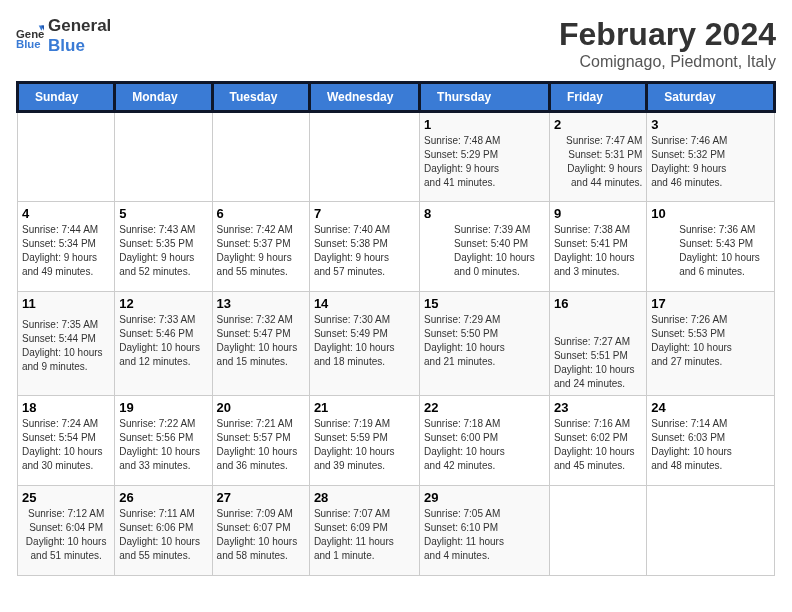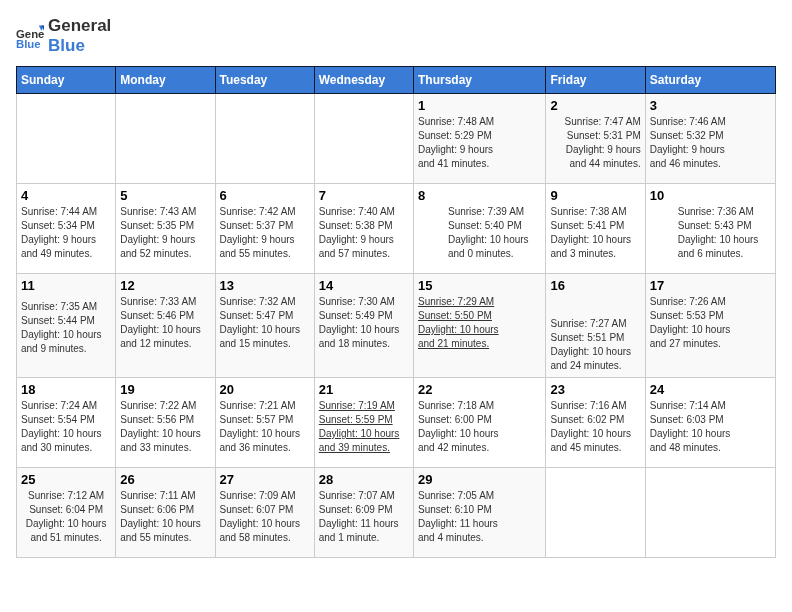--- a/index.html
+++ b/index.html
@@ -38,25 +38,25 @@
       color: #555;
     }
     table {
       width: 100%;
       border-collapse: collapse;
       font-size: 11px;
     }
     thead tr th {
       background-color: #3a7bd5;
       color: #fff;
-      padding: 6px 4px;
+      padding: 6px 16px;
       text-align: left;
       font-weight: bold;
       font-size: 12px;
-      border: 1px solid #0f172a;
+      border: 3px solid #0f172a;
     }
     tbody tr td {
       border: 1px solid #ccc;
       vertical-align: top;
       padding: 4px;
       min-height: 80px;
       height: 90px;
     }
     tbody tr:nth-child(odd) td {
       background-color: #f9f9f9;
@@ -88,20 +88,24 @@
       <text x="0" y="18" font-size="13" font-weight="bold" fill="#333">General</text>
       <text x="0" y="30" font-size="13" font-weight="bold" fill="#3a7bd5">Blue</text>
       <polygon points="26,4 32,4 29,10" fill="#3a7bd5"></polygon>
       <polygon points="29,4 32,4 32,10" fill="#2255aa"></polygon>
     </svg>
     <div>
       <span style="font-size:17px;font-weight:bold;color:#333;">General</span><br>
       <span style="font-size:17px;font-weight:bold;color:#3a7bd5;">Blue</span>
     </div>
   </div>
+  <div class="title-area">
+    <div class="main-title">February 2024</div>
+    <div class="subtitle">Comignago, Piedmont, Italy</div>
+  </div>
 </div>
 
 <table>
   <thead>
     <tr>
     <th>Sunday</th>
         <th>Monday</th>
         <th>Tuesday</th>
         <th>Wednesday</th>
         <th>Thursday</th>
@@ -212,21 +216,21 @@
         </td>
         <td>
           <span class="day-number">14</span>
           <div class="day-info" style="white-space: pre-line;">Sunrise: 7:30 AM
 Sunset: 5:49 PM
 Daylight: 10 hours
 and 18 minutes.</div>
         </td>
         <td>
           <span class="day-number">15</span>
-          <div class="day-info" style="white-space: pre-line; text-decoration: underline;">Sunrise: 7:29 AM
+          <div class="day-info" style="white-space: pre-line;">Sunrise: 7:29 AM
 Sunset: 5:50 PM
 Daylight: 10 hours
 and 21 minutes.</div>
         </td>
         <td>
           <span class="day-number">16</span>
           <div class="day-info" style="white-space: pre-line; margin-top: 24px;">Sunrise: 7:27 AM
 Sunset: 5:51 PM
 Daylight: 10 hours
 and 24 minutes.</div>
@@ -256,21 +260,21 @@
         </td>
         <td>
           <span class="day-number">20</span>
           <div class="day-info" style="white-space: pre-line;">Sunrise: 7:21 AM
 Sunset: 5:57 PM
 Daylight: 10 hours
 and 36 minutes.</div>
         </td>
         <td>
           <span class="day-number">21</span>
-          <div class="day-info" style="white-space: pre-line; text-decoration: underline;">Sunrise: 7:19 AM
+          <div class="day-info" style="white-space: pre-line;">Sunrise: 7:19 AM
 Sunset: 5:59 PM
 Daylight: 10 hours
 and 39 minutes.</div>
         </td>
         <td>
           <span class="day-number">22</span>
           <div class="day-info" style="white-space: pre-line;">Sunrise: 7:18 AM
 Sunset: 6:00 PM
 Daylight: 10 hours
 and 42 minutes.</div>

